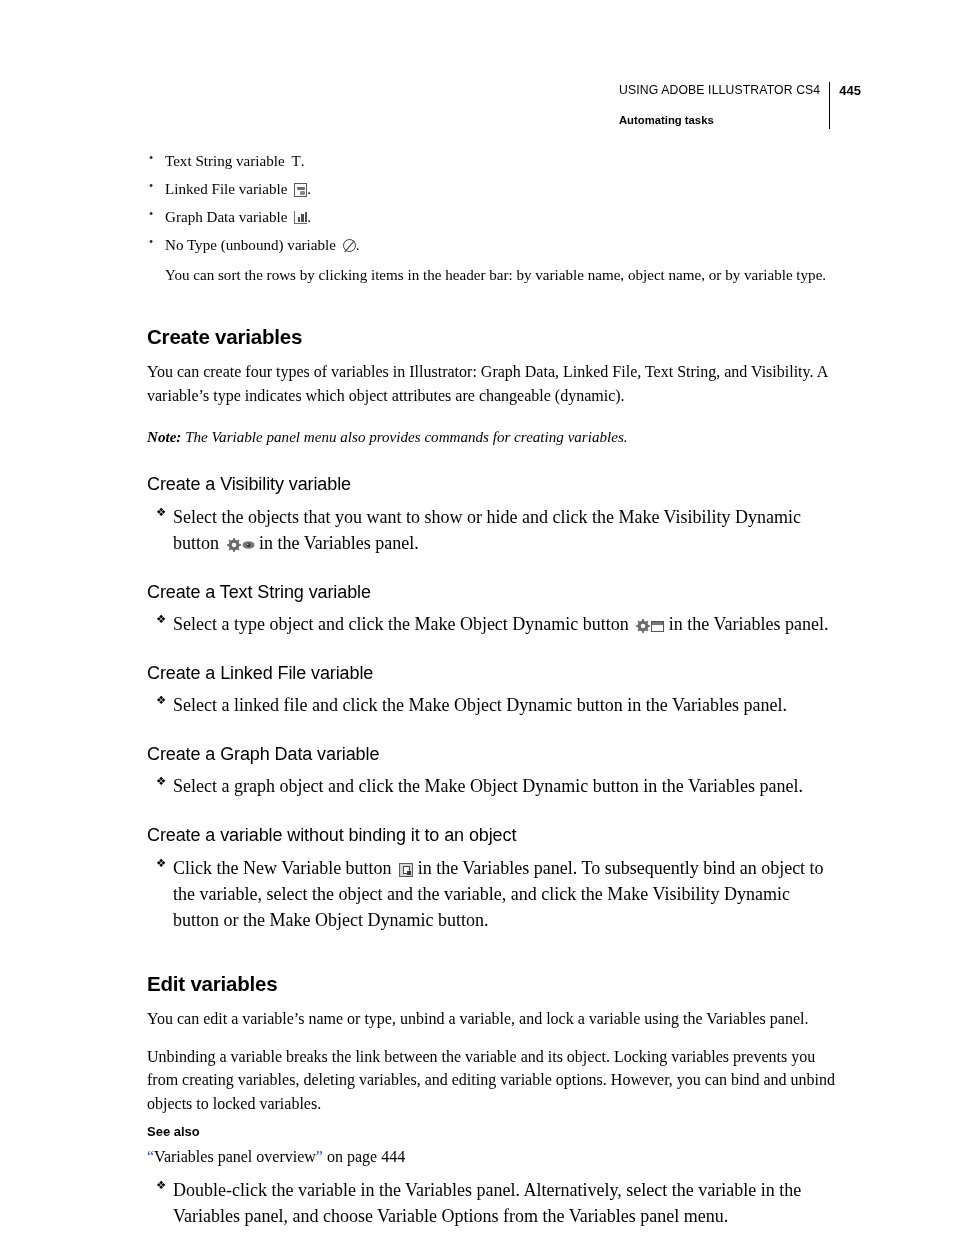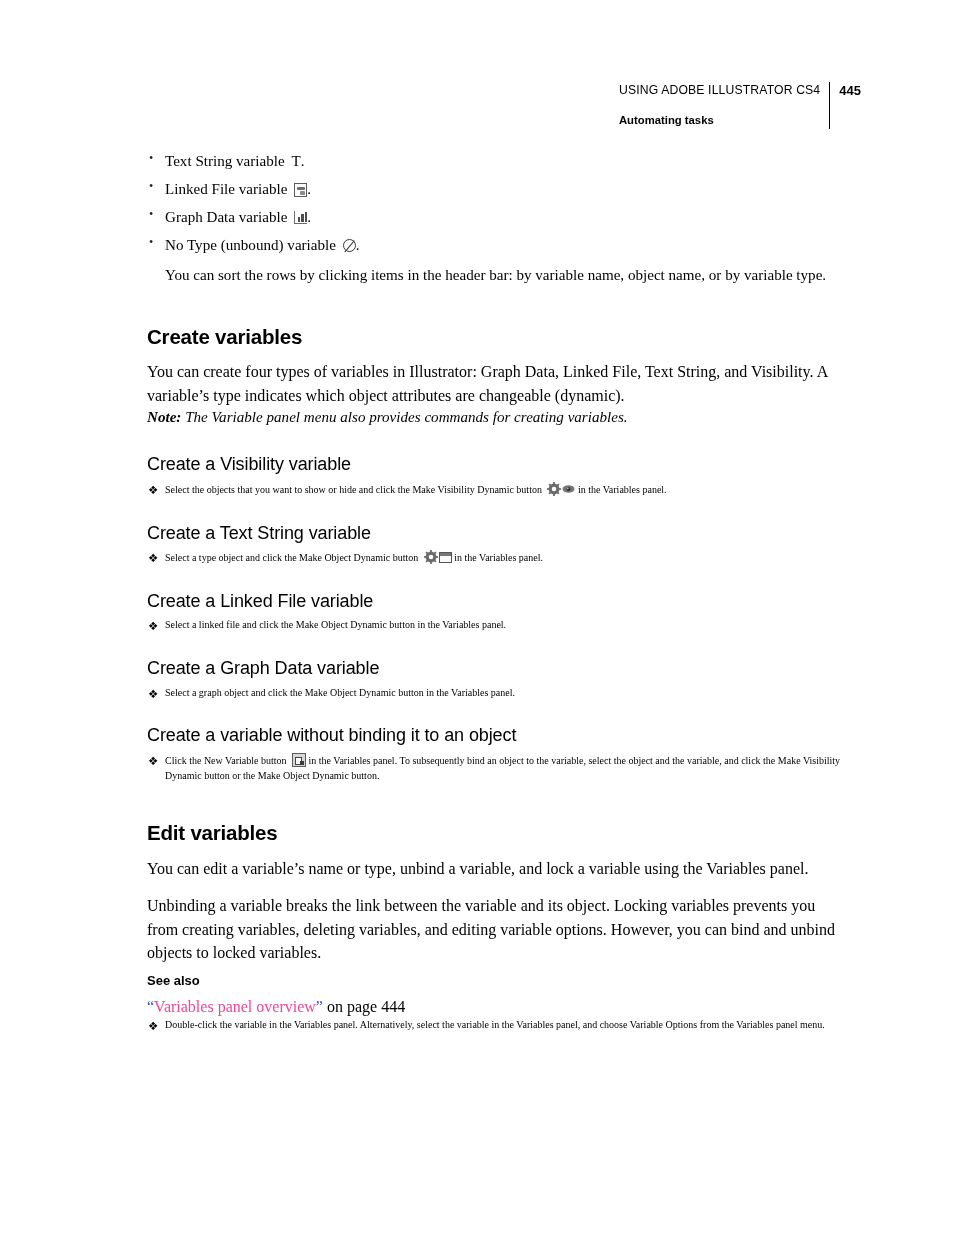--- a/index.html
+++ b/index.html
@@ -121,50 +121,51 @@
   }
   h3.seealso {
     font-family: "Liberation Sans", sans-serif;
     font-size: 13px;
     font-weight: bold;
     margin: 8px 0 6px 0;
     line-height: 1.2;
   }
 
   .note-para {
+    margin-top: 20px;
     font-style: italic;
     font-size: 15.1px;
     line-height: 1.45;
   }
   .note-label {
     font-weight: bold;
     font-style: italic;
   }
 
   
   .step {
     position: relative;
     padding-left: 18px;
-    font-size: 10px;
+    font-size: 18px;
     line-height: 1.47;
-    margin: 0;
+    margin: 8px;
   }
   .step::before {
     content: "\2756";
     position: absolute;
     left: 1px;
     top: 0px;
     font-size: 11.5px;
     color: #000;
   }
 
   .body-para { margin-top: 14px; }
 
   .link {
-    color: #ec4899;
+    color: #000000;
     text-decoration: none;
   }
   .quote { color: #3a55c8; }
 
   
   .icon {
     display: inline-block;
     vertical-align: -2px;
     position: relative;
   }

